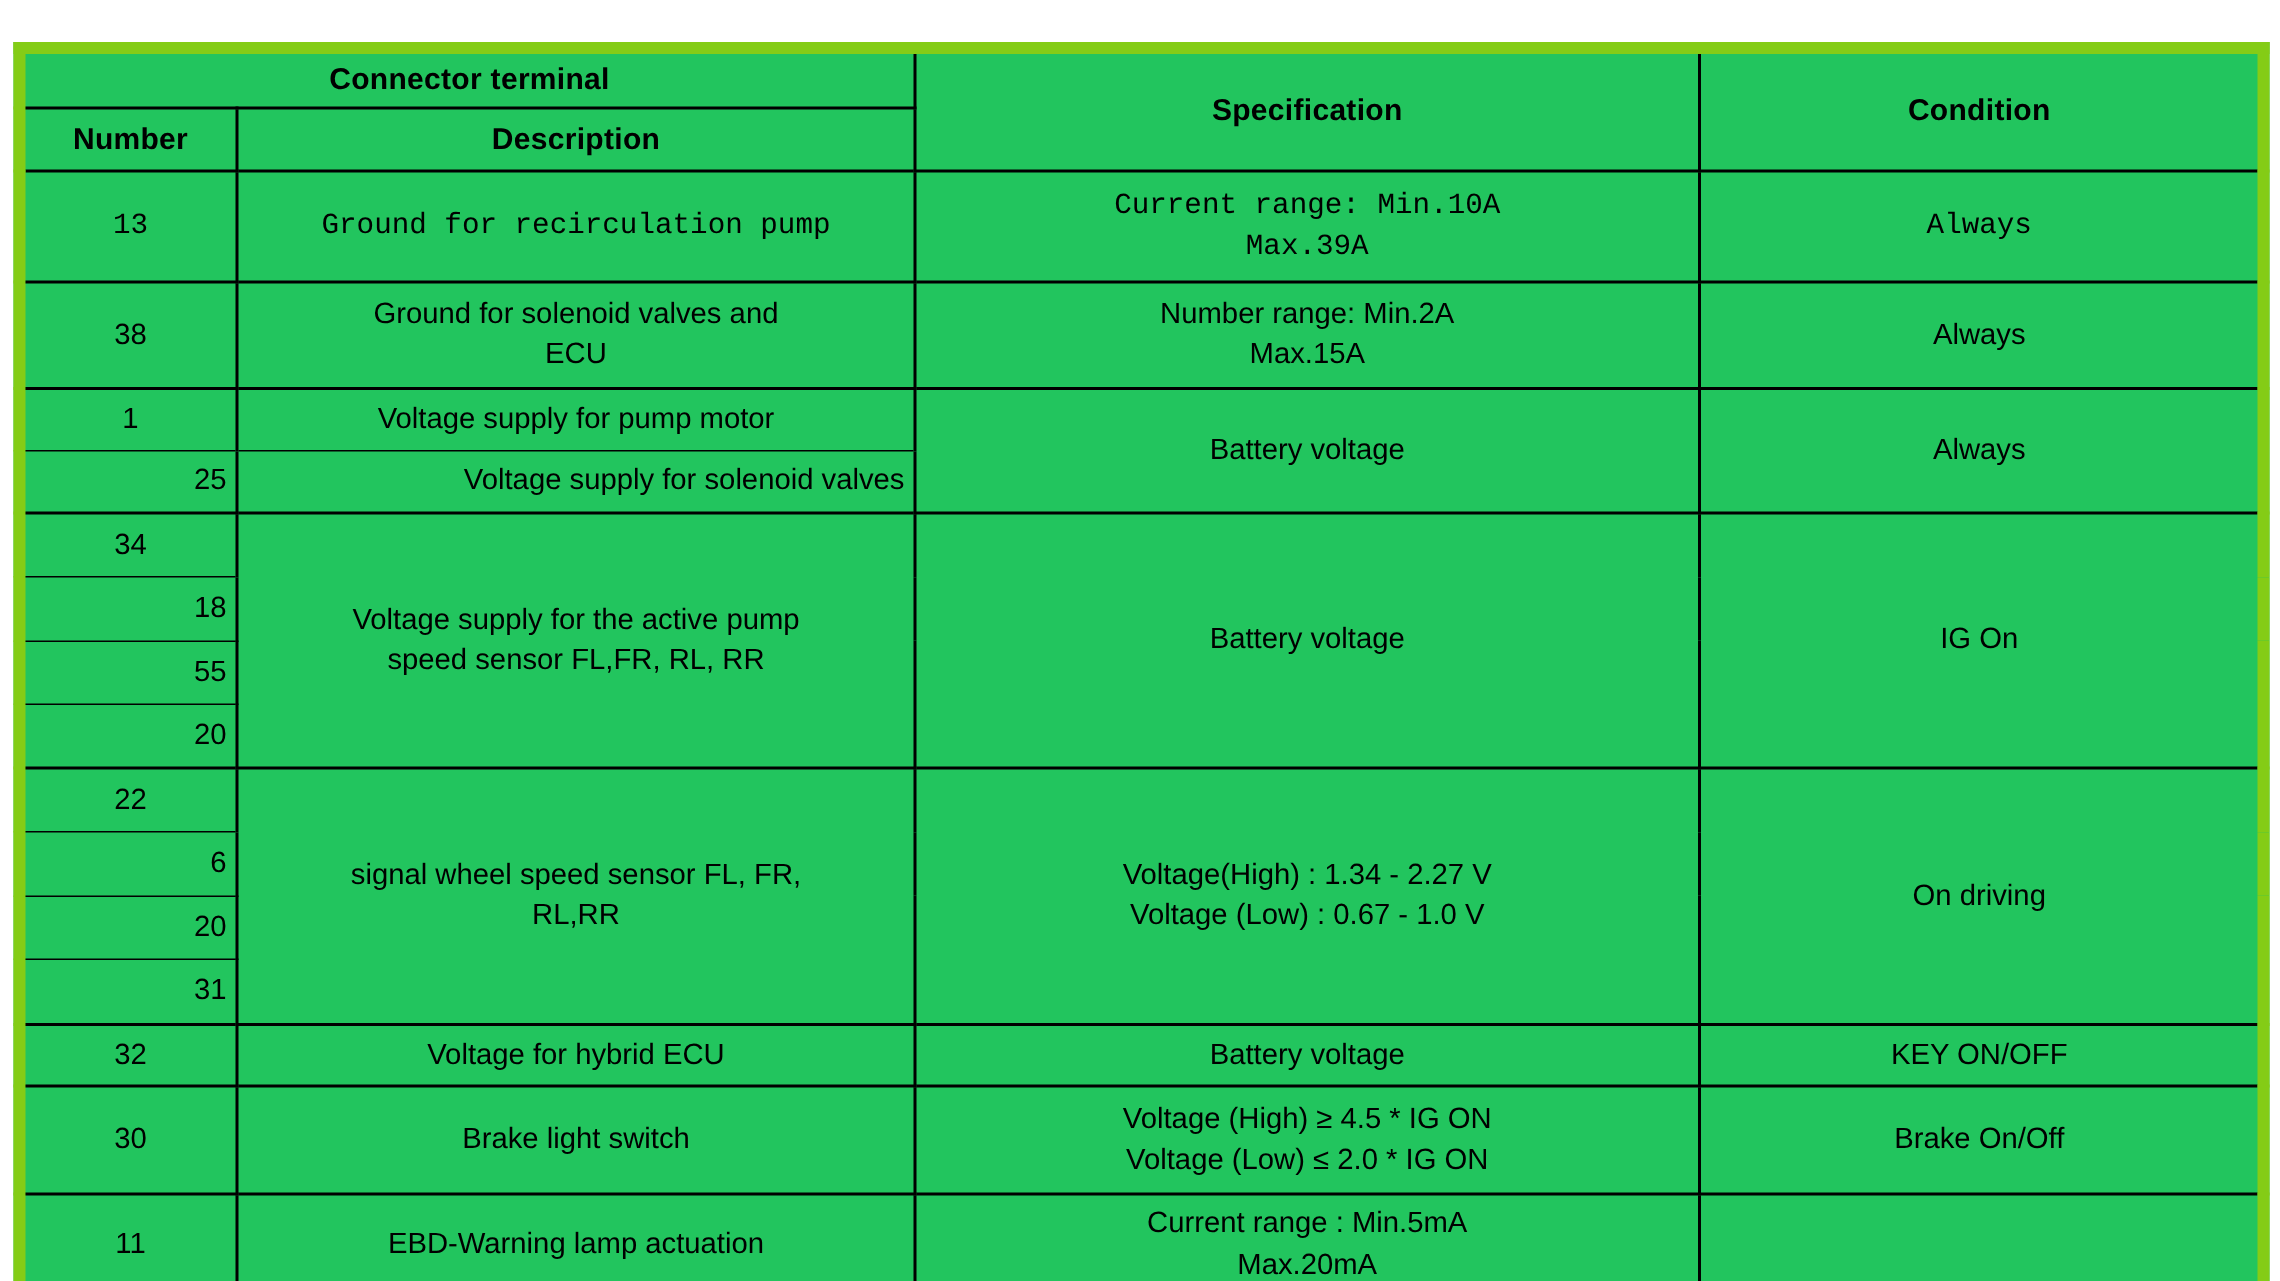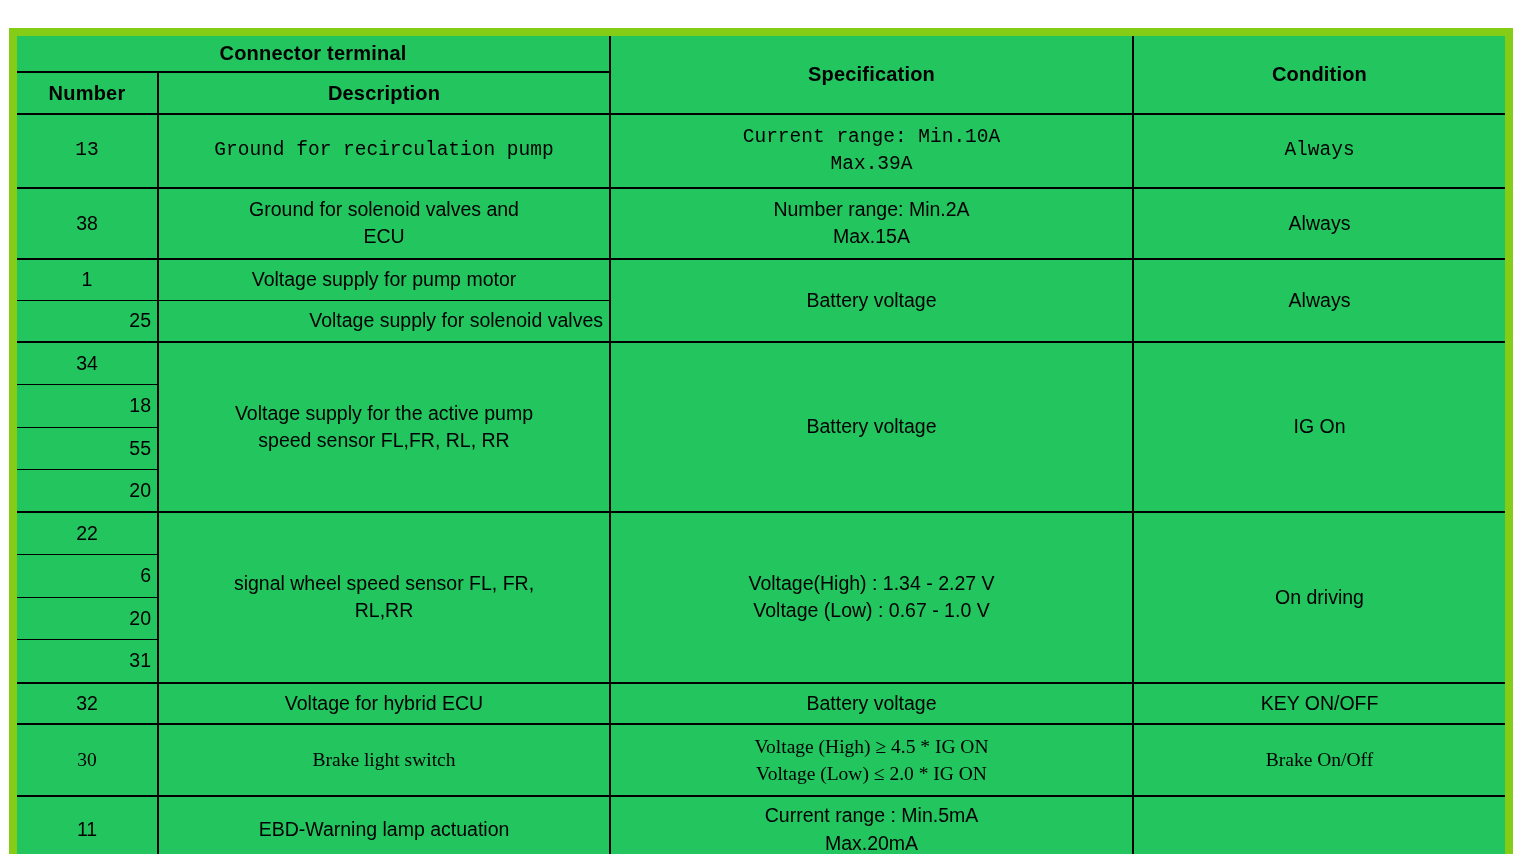--- a/index.html
+++ b/index.html
@@ -49,21 +49,21 @@
   }
   
   td.bb-thin { border-bottom-width: 1px; }
   td.bt-thin { border-top-width: 1px; text-align: right; }
 
   tr.h40 { height: 40px; }
   tr.h42 { height: 42px; }
   tr.h41 { height: 41px; }
   tr.h73 { height: 73px; font-family: Liberation Mono, monospace; }
   tr.h70 { height: 70px; }
-  tr.h71 { height: 71px; font-family: Liberation Serif, serif; }
+  tr.h71 { height: 71px; }
   tr.h69 { height: 69px; }
 
   .cell-line { display: block; }
 </style>
 </head>
 <body>
 
 <div class="page">
   <table class="spec-table">
     <colgroup>

